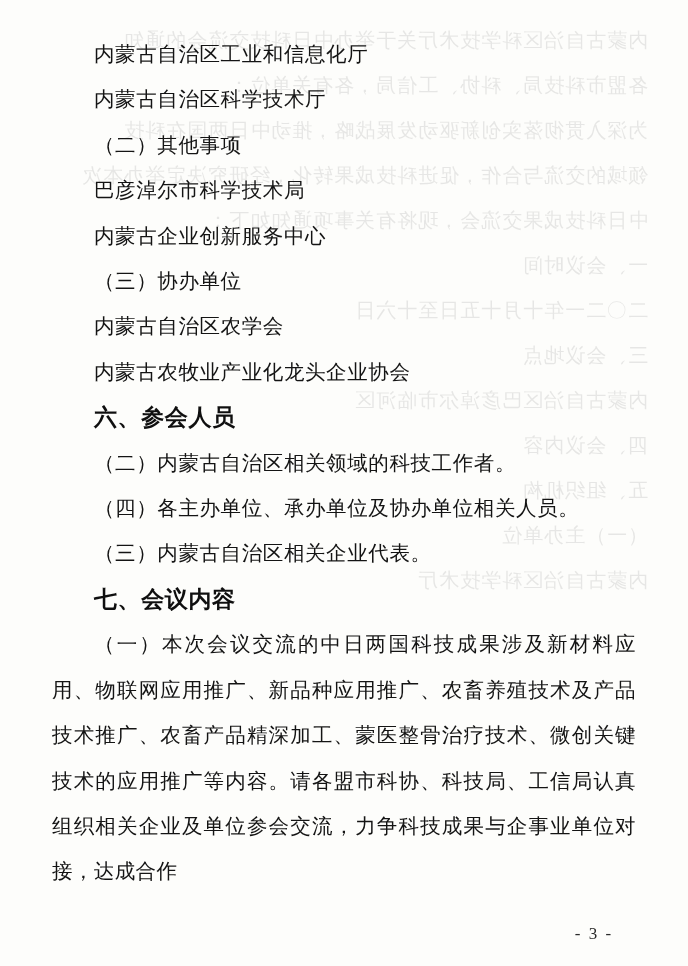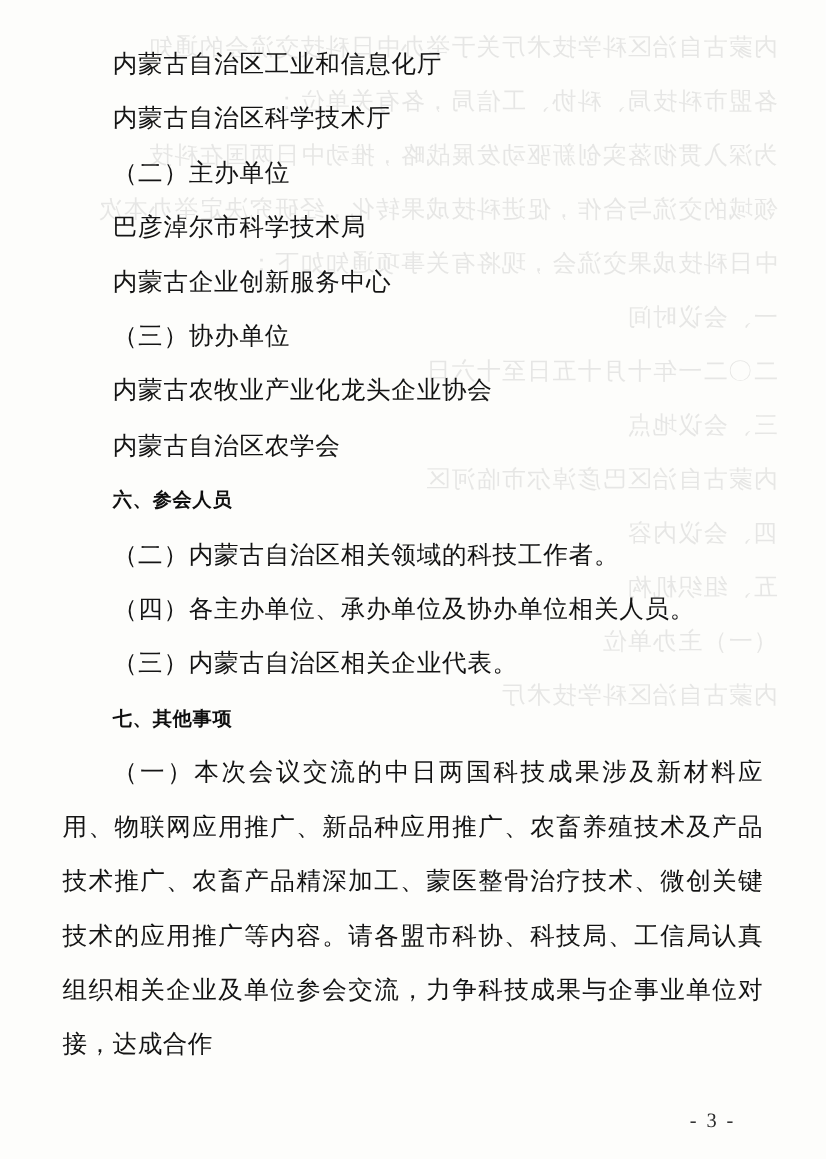--- a/index.html
+++ b/index.html
@@ -67,21 +67,21 @@
     font-size: 20.5px;
     line-height: 45.4px;
     letter-spacing: 0.4px;
     text-align: justify;
     text-justify: inter-character;
     text-indent: 42px;
     color: #141414;
   }
 
   .section-head {
-    font-size: 16px;
+    font-size: 23px;
     line-height: 45.4px;
     letter-spacing: 0.6px;
     padding-left: 42px;
     font-weight: 600;
     color: #0f0f0f;
   }
 
   .page-number {
     position: absolute;
     left: 0;
@@ -113,34 +113,34 @@
     <div>四、会议内容</div>
     <div>五、组织机构</div>
     <div>（一）主办单位</div>
     <div>内蒙古自治区科学技术厅</div>
   </div>
 
   <div class="content">
 
     <div class="line indent1">内蒙古自治区工业和信息化厅</div>
     <div class="line indent1">内蒙古自治区科学技术厅</div>
-    <div class="line indent1">（二）主办单位</div>
+    <div class="line indent1">（二）其他事项</div>
     <div class="line indent1">巴彦淖尔市科学技术局</div>
     <div class="line indent1">内蒙古企业创新服务中心</div>
     <div class="line indent1">（三）协办单位</div>
+    <div class="line indent1">内蒙古自治区农学会</div>
     <div class="line indent1">内蒙古农牧业产业化龙头企业协会</div>
-    <div class="line indent1">内蒙古自治区农学会</div>
 
     <div class="section-head">六、参会人员</div>
 
     <div class="line indent1">（二）内蒙古自治区相关领域的科技工作者。</div>
     <div class="line indent1">（四）各主办单位、承办单位及协办单位相关人员。</div>
     <div class="line indent1">（三）内蒙古自治区相关企业代表。</div>
 
-    <div class="section-head">七、其他事项</div>
+    <div class="section-head">七、会议内容</div>
 
     <div class="para">（一）本次会议交流的中日两国科技成果涉及新材料应用、物联网应用推广、新品种应用推广、农畜养殖技术及产品技术推广、农畜产品精深加工、蒙医整骨治疗技术、微创关键技术的应用推广等内容。请各盟市科协、科技局、工信局认真组织相关企业及单位参会交流，力争科技成果与企事业单位对接，达成合作</div>
 
   </div>
 
   <div class="page-number">
     <span class="pn-inner">- 3 -</span>
   </div>
 
 </div>

